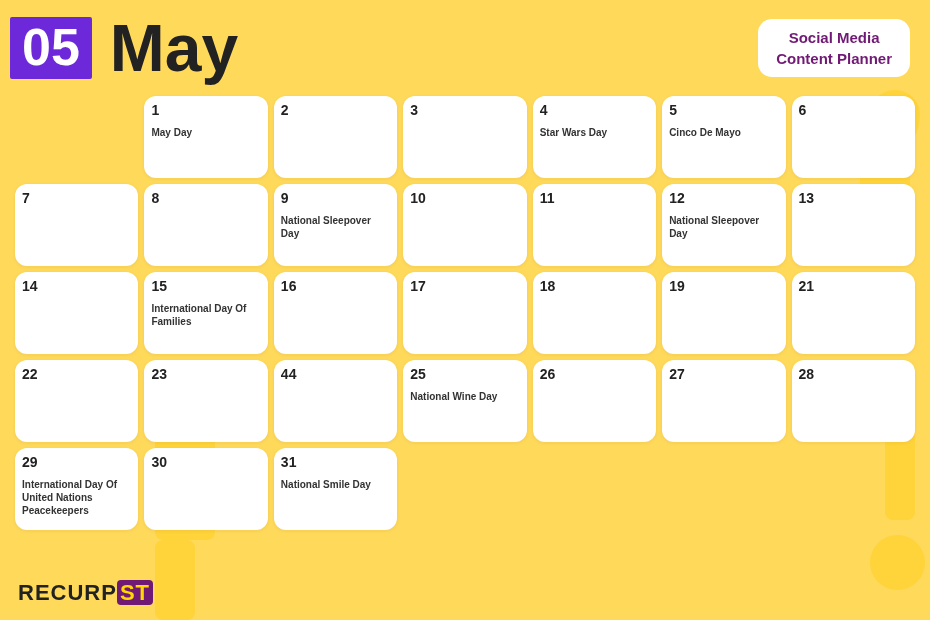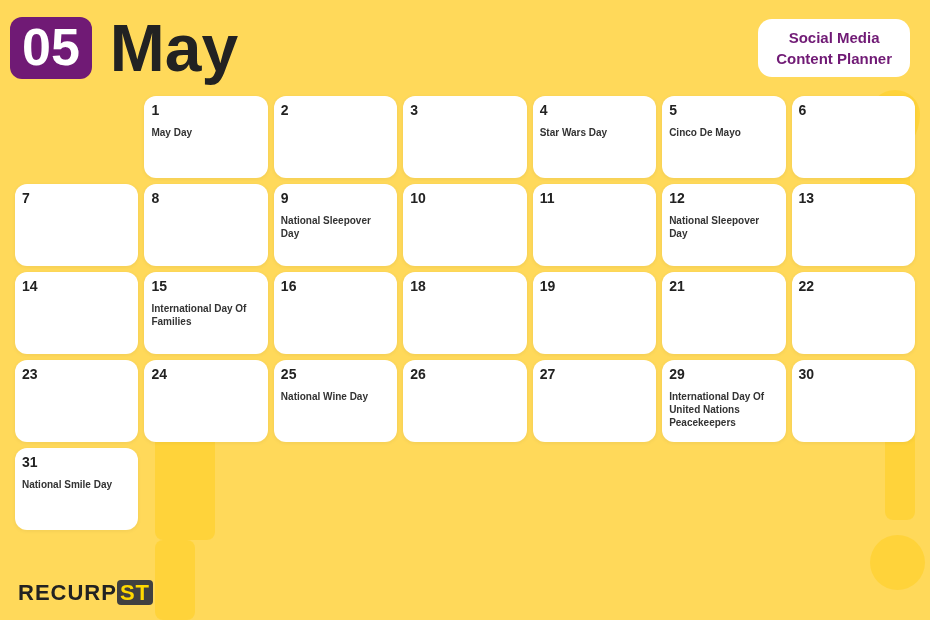--- a/index.html
+++ b/index.html
@@ -31,22 +31,22 @@
       align-items: center;
       justify-content: space-between;
       padding: 10px 20px 5px 10px;
       position: relative;
       z-index: 2;
     }
     .month-number {
       font-size: 52px;
       font-weight: 900;
       color: #fff;
-      background: #701a75;
-      border-radius: 12px;
+      background: #6d28d9;
+      border-radius: 2px;
       padding: 2px 12px;
       line-height: 1.1;
       min-width: 80px;
       text-align: center;
     }
     .month-name {
       font-size: 66px;
       font-weight: 900;
       color: #222;
       margin-left: 18px;
@@ -112,21 +112,21 @@
       z-index: 2;
     }
     .logo {
       font-size: 22px;
       font-weight: 900;
       color: #222;
       letter-spacing: 1px;
     }
     .logo-accent {
       color: #FFD800;
-      background: #404040;
+      background: #701a75;
       border-radius: 4px;
       padding: 0 3px;
       text-align: center;
     }
   </style>
 </head>
 <body>
 
 <div class="bg-shape bg-shape-1"></div>
 <div class="bg-shape bg-shape-2"></div>
@@ -197,46 +197,52 @@
         <span class="day-number">14</span>
       </div>
       <div class="day-cell">
         <span class="day-number">15</span>
         <div class="day-event">International Day Of Families</div>
       </div>
       <div class="day-cell">
         <span class="day-number">16</span>
       </div>
       <div class="day-cell">
+        <span class="day-number">17</span>
+      </div>
+      <div class="day-cell">
         <span class="day-number">18</span>
       </div>
       <div class="day-cell">
         <span class="day-number">19</span>
       </div>
       <div class="day-cell">
         <span class="day-number">21</span>
       </div>
       <div class="day-cell">
         <span class="day-number">22</span>
       </div>
       <div class="day-cell">
         <span class="day-number">23</span>
       </div>
       <div class="day-cell">
-        <span class="day-number">24</span>
+        <span class="day-number">44</span>
       </div>
       <div class="day-cell">
         <span class="day-number">25</span>
         <div class="day-event">National Wine Day</div>
       </div>
       <div class="day-cell">
         <span class="day-number">26</span>
       </div>
       <div class="day-cell">
         <span class="day-number">27</span>
+      </div>
+      <div class="day-cell">
+        <span class="day-number">28</span>
       </div>
       <div class="day-cell">
         <span class="day-number">29</span>
         <div class="day-event">International Day Of United Nations Peacekeepers</div>
       </div>
       <div class="day-cell">
         <span class="day-number">30</span>
       </div>
       <div class="day-cell">
         <span class="day-number">31</span>

